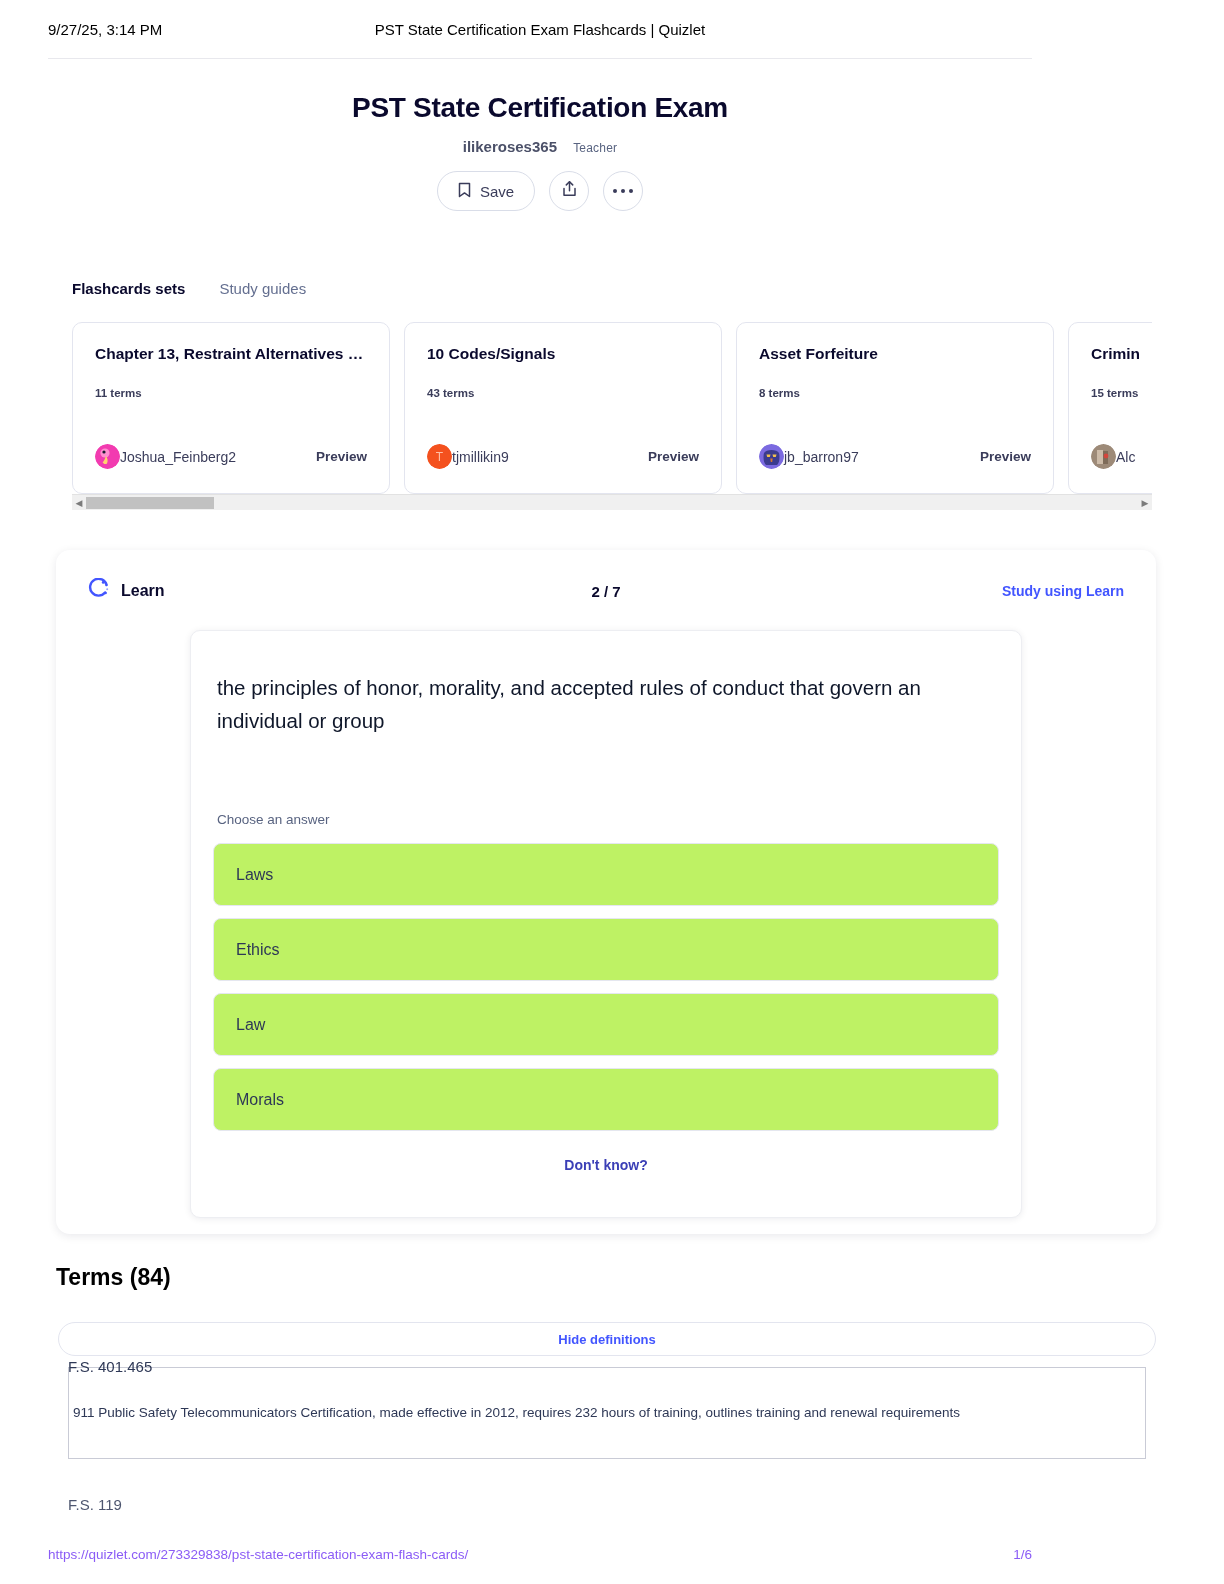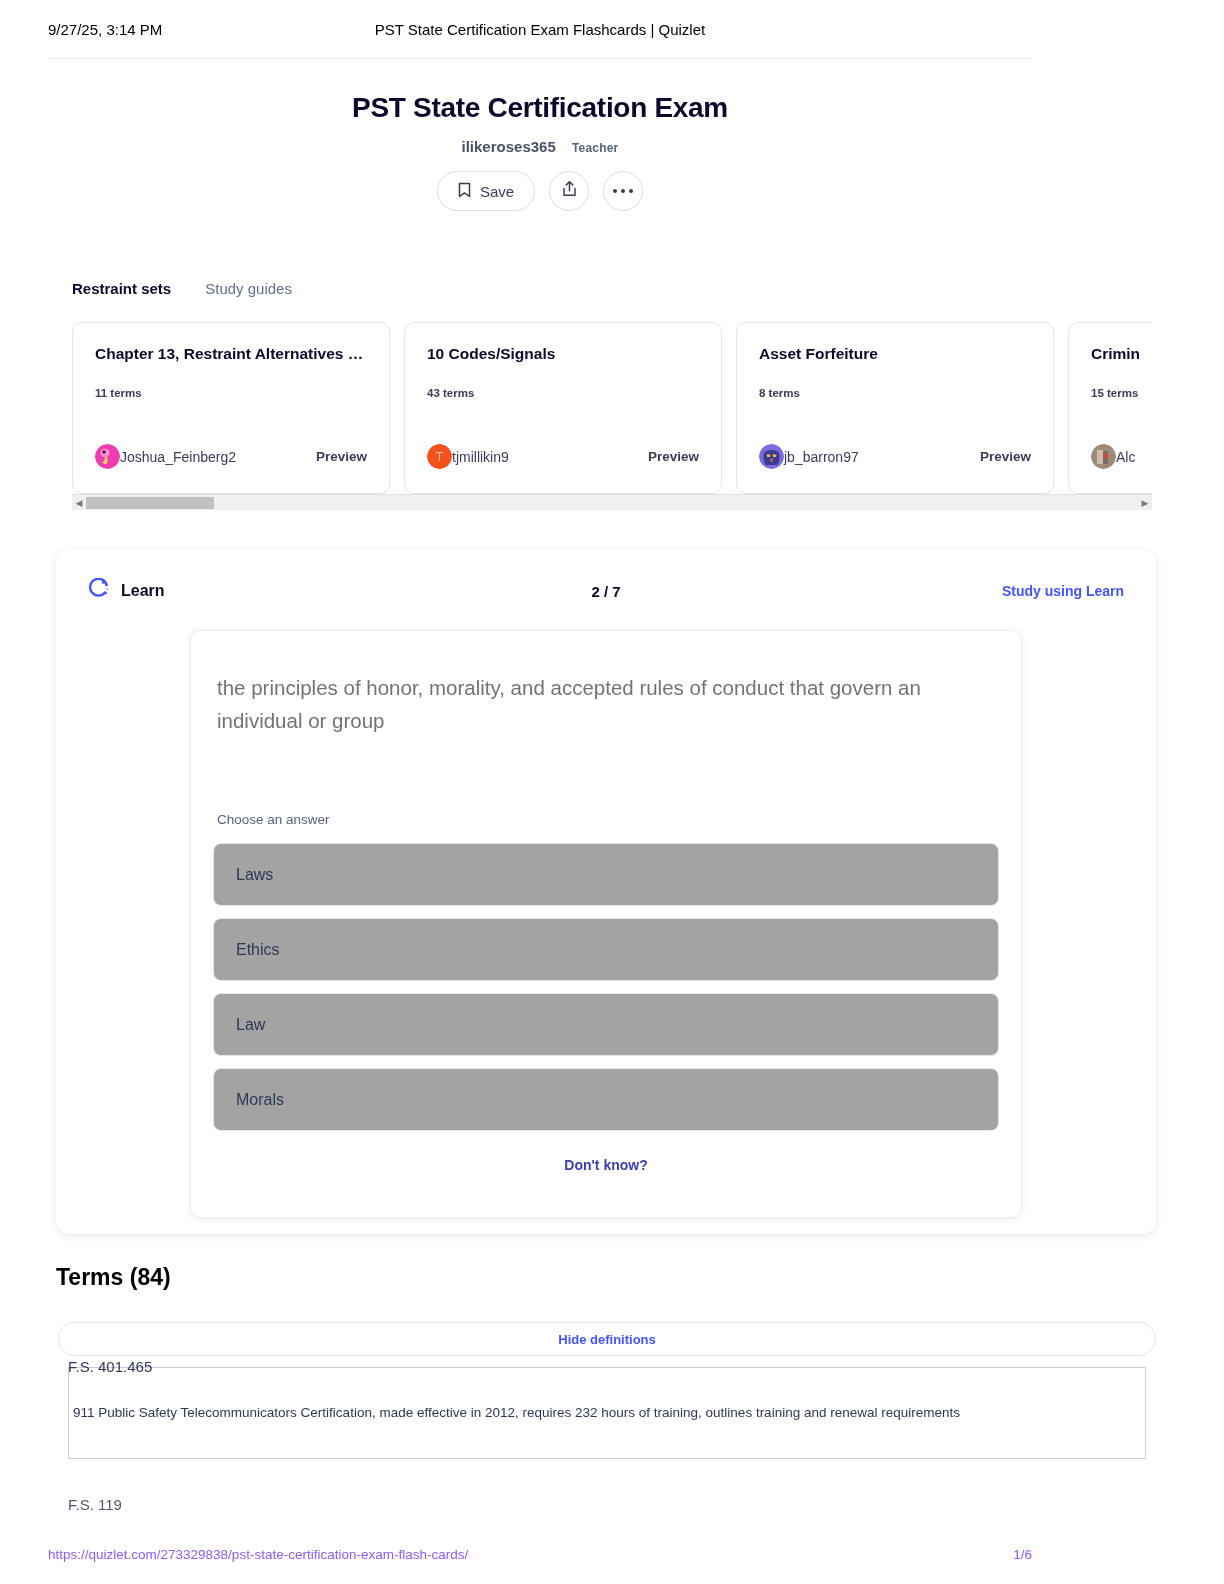--- a/index.html
+++ b/index.html
@@ -37,21 +37,21 @@
   .set-title {
     font-size: 28px; font-weight: 700; letter-spacing: -0.3px;
     text-align: center; color: #0a092d;
   }
   .byline {
     margin-top: 14px; text-align: center;
     font-size: 15px; color: #586380;
   }
   .byline .author { font-weight: 600; color: #4b5068; }
   .byline .role {
-    font-size: 12px; font-weight: 700; color: #586380;
+    font-size: 12px; font-weight: 400; color: #586380;
     margin-left: 12px; letter-spacing: 0.2px;
   }
   .action-row {
     margin-top: 16px; display: flex; justify-content: center;
     align-items: center; gap: 14px;
   }
   .btn-pill {
     height: 40px; min-width: 86px; padding: 0 20px;
     border: 1px solid #d9dde8; border-radius: 20px; background: #fff;
     display: flex; align-items: center; justify-content: center; gap: 9px;
@@ -141,29 +141,29 @@
     color: #4255ff; cursor: pointer;
   }
 
   .qcard {
     position: absolute; top: 80px; left: 134px; width: 832px; height: 588px;
     background: #fff; border: 1px solid #edeef2; border-radius: 10px;
     box-shadow: 0 1px 7px rgba(10,9,45,0.08);
     padding: 40px 22px 0 22px;
   }
   .question {
-    font-size: 20.5px; line-height: 33px; color: #737373;
+    font-size: 20.5px; line-height: 33px; color: #0f172a;
     padding: 0 4px;
   }
   .choose-label {
     margin-top: 75px; font-size: 13.5px; color: #586380; padding-left: 4px;
   }
   .options { margin-top: 16px; display: flex; flex-direction: column; gap: 12px; }
   .option {
-    height: 63px; border: 1px solid #e5e7ef; border-radius: 8px; background: #a3a3a3;
+    height: 63px; border: 1px solid #e5e7ef; border-radius: 8px; background: #bef264;
     display: flex; align-items: center; padding: 0 22px;
     font-size: 16px; color: #2e3856; cursor: pointer;
   }
   .dontknow {
     margin-top: 26px; text-align: center;
     font-size: 14px; font-weight: 700; color: #3b3fb6; cursor: pointer;
   }
 
   
   .terms-heading {
@@ -239,21 +239,21 @@
         <span class="dots">
             <i></i>
             <i></i>
             <i></i>
           </span>
       </div>
     </div>
   </div>
 
   <div class="tabs">
-    <div class="tab active">Restraint sets</div>
+    <div class="tab active">Flashcards sets</div>
     <div class="tab inactive">Study guides</div>
   </div>
 
   <div class="cards-viewport">
     <div class="cards-track">
 
       <div class="set-card">
         <div class="sc-title">Chapter 13, Restraint Alternatives an...</div>
         <div class="sc-terms">11 terms</div>
         <div class="sc-footer">

